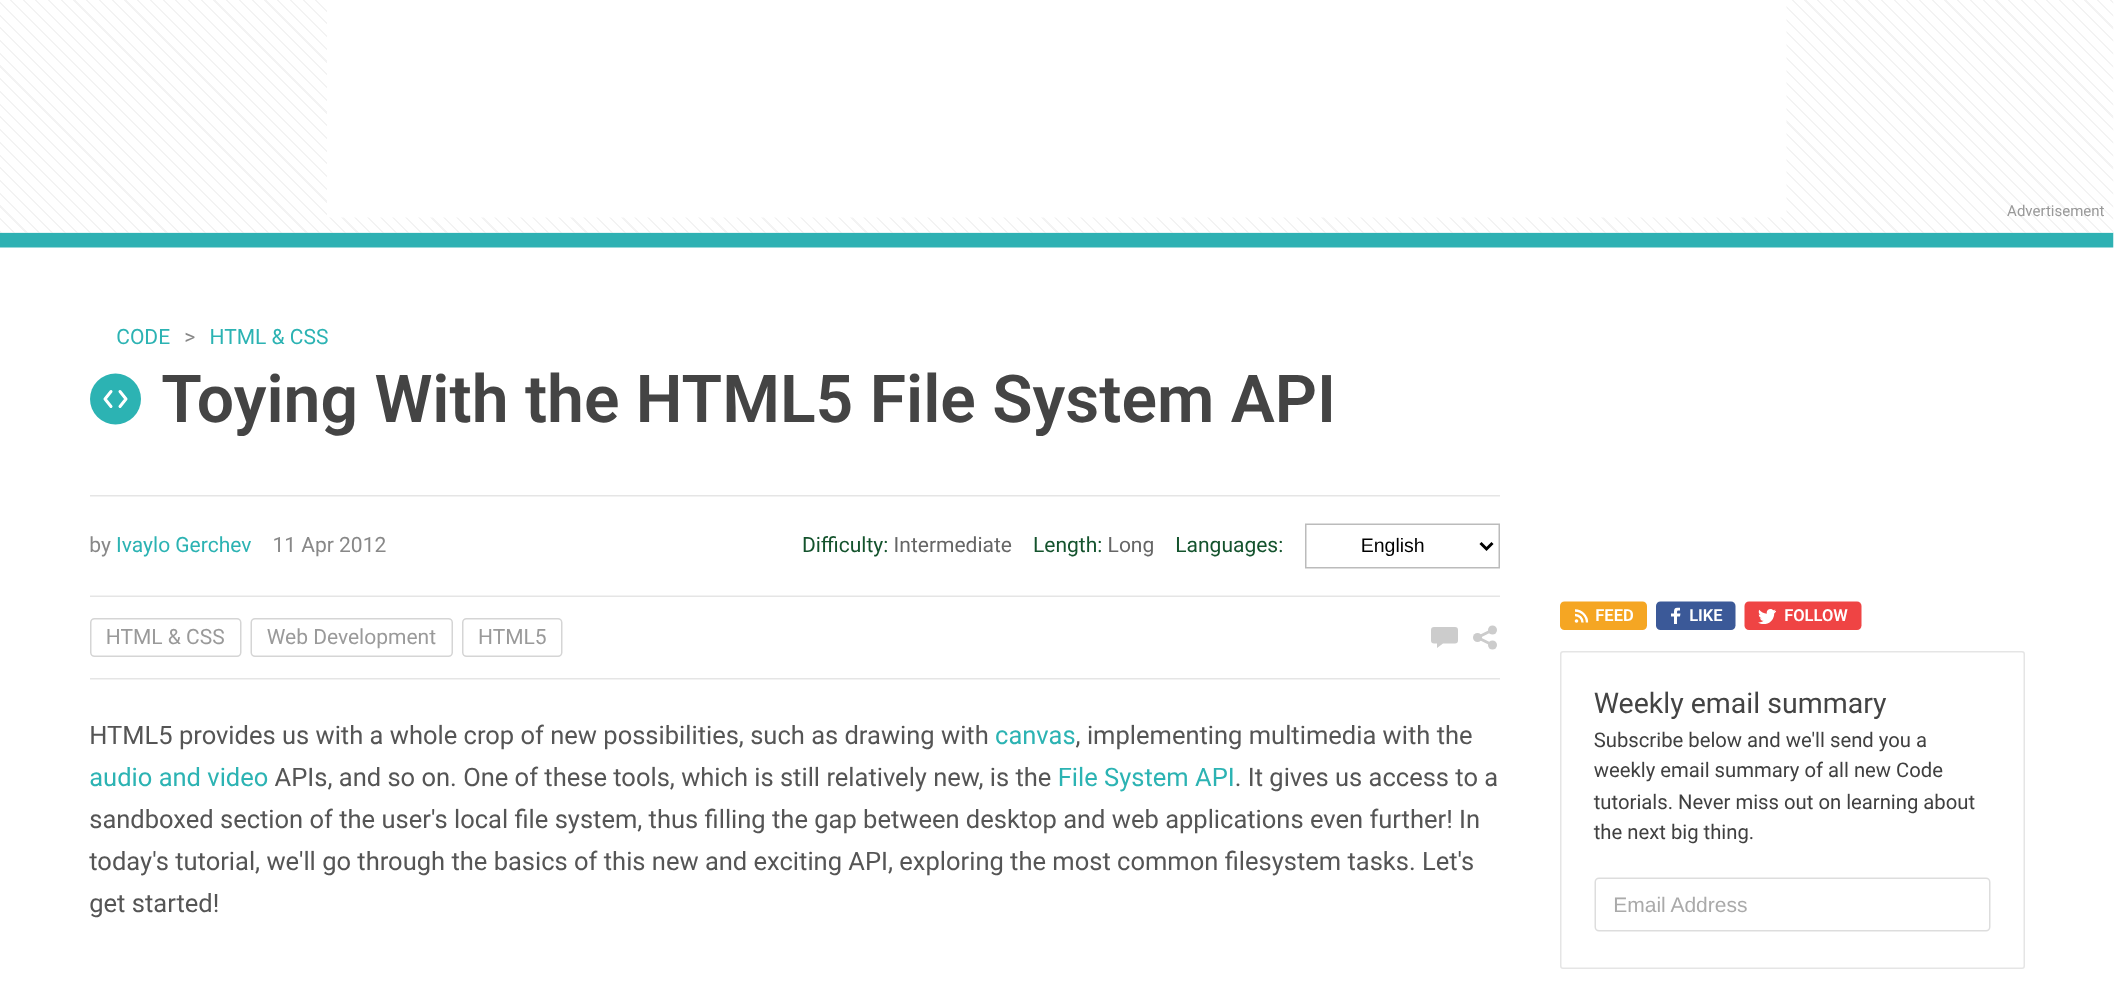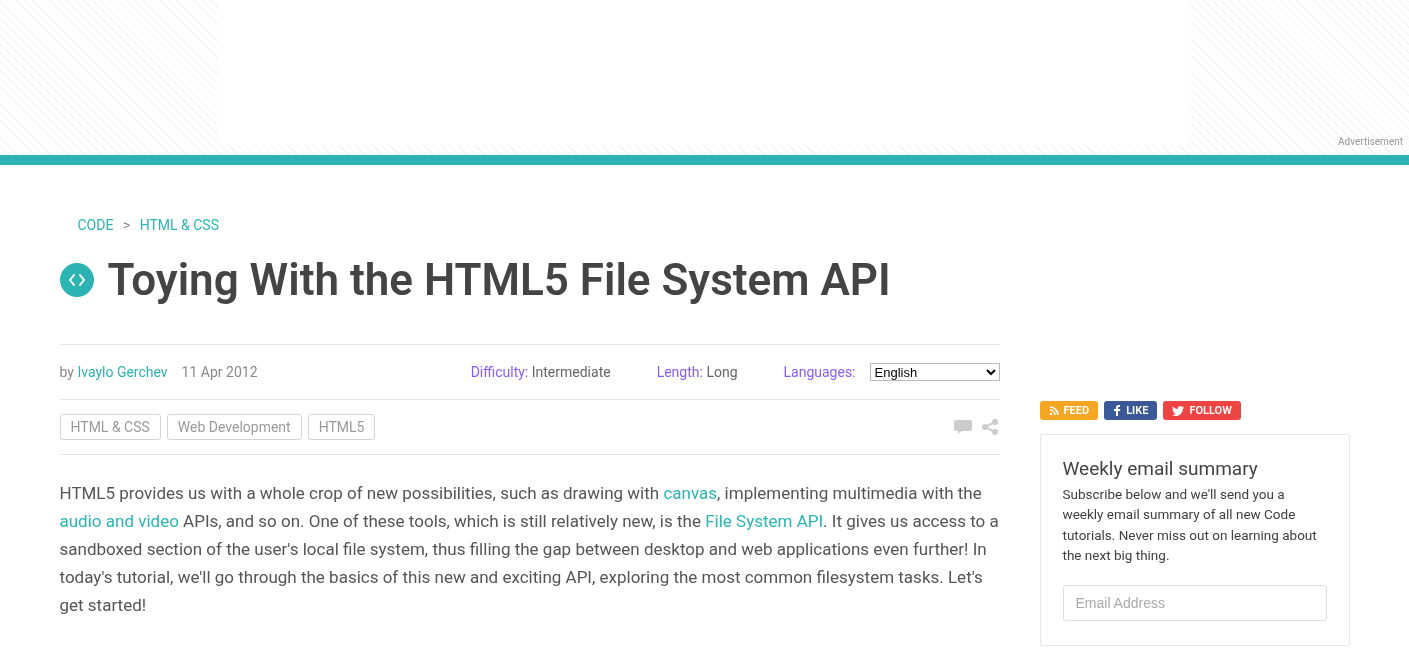--- a/index.html
+++ b/index.html
@@ -44,21 +44,21 @@
     flex: 1;
     padding: 52px 0 0 0;
   }
   .sidebar {
     width: 310px;
     padding-top: 52px;
   }
   .breadcrumb {
     font-size: 14px;
     color: #2cb3b3;
-    margin-bottom: 22px;
+    margin-bottom: 8px;
     padding-left: 18px;
   }
   .breadcrumb a { color: #2cb3b3; text-decoration: none; }
   .breadcrumb .sep { color: #888; margin: 0 6px; }
   .title-row {
     display: flex;
     align-items: flex-start;
     gap: 14px;
     margin-bottom: 38px;
   }
@@ -86,28 +86,29 @@
     border-bottom: 1px solid #e5e5e5;
     padding: 18px 0;
     font-size: 14px;
     color: #888;
     flex-wrap: wrap;
     gap: 8px;
   }
   .meta-left { display: flex; gap: 14px; align-items: center; }
   .meta-left a { color: #2cb3b3; text-decoration: none; }
   .meta-right { display: flex; align-items: center; gap: 14px; }
-  .meta-right .lbl { color: #8b5cf6; margin-left: 32px; }
+  .meta-right .lbl { color: #14532d; }
   .meta-right .val { color: #666; }
   .lang-select {
     font-size: 13px;
-    height: 18px;
+    height: 30px;
     border: 1px solid #bbb;
     background: #fff;
     width: 130px;
+    text-align: center;
   }
   .tags-row {
     display: flex;
     align-items: center;
     justify-content: space-between;
     padding: 14px 0;
     border-bottom: 1px solid #e5e5e5;
   }
   .tags { display: flex; gap: 6px; }
   .tag {

